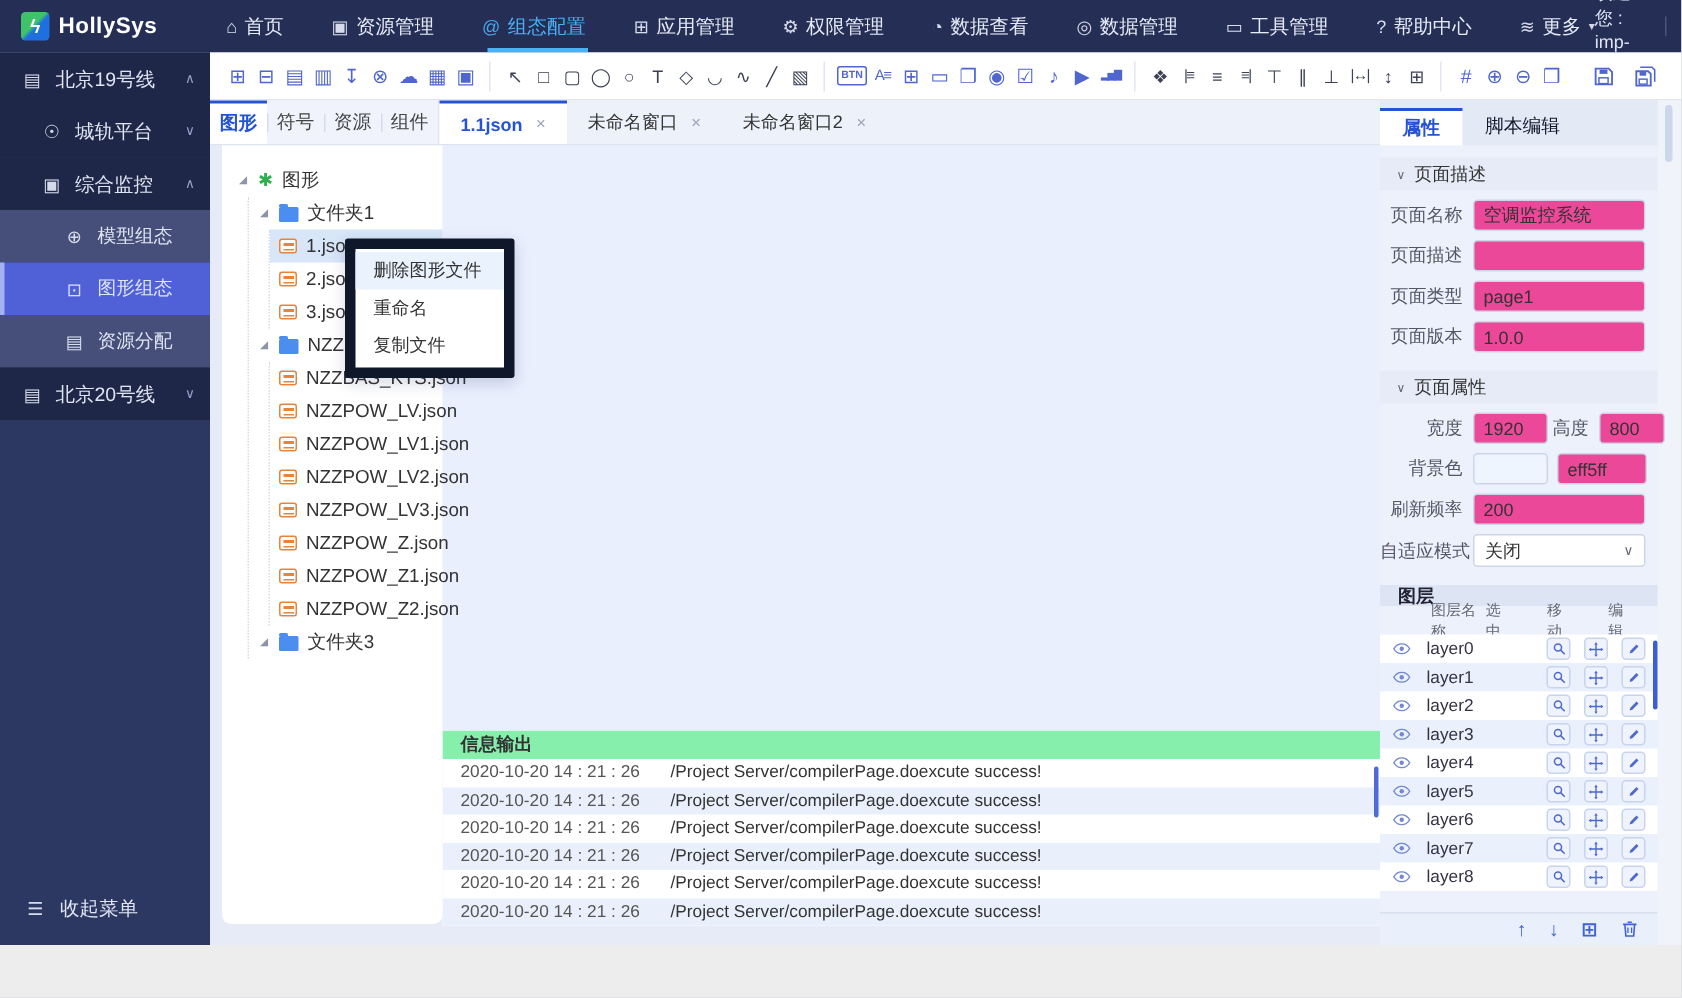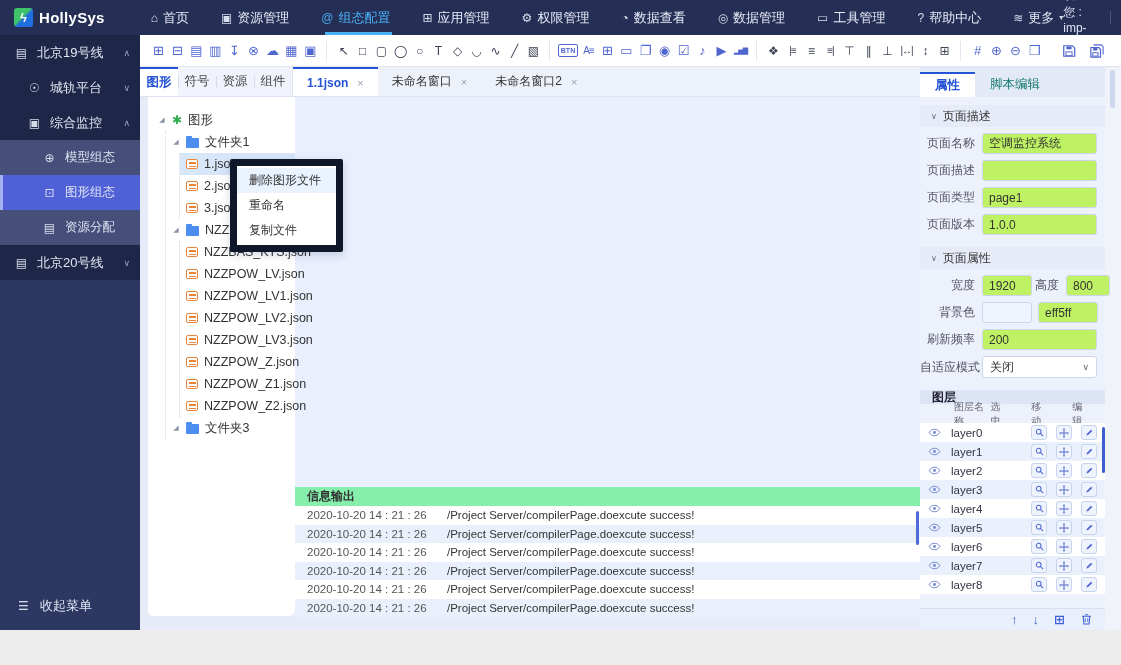--- a/index.html
+++ b/index.html
@@ -94,29 +94,29 @@
   .msg-header{height:19px;background:#86efac;display:flex;align-items:center;padding:0 12px;font-size:12px;font-weight:bold;color:#333;}
   .msg-row{height:18.5px;display:flex;align-items:center;font-size:11.5px;}
   .msg-panel .msg-row:nth-of-type(even){background:#e9f0fc;}
   .msg-time{width:152px;padding-left:12px;color:#555;flex:none;white-space:nowrap;}
   .msg-text{color:#333;white-space:nowrap;}
   .msg-scroll{position:absolute;right:1px;top:24px;width:3px;height:34px;background:#4d6cd9;border-radius:2px;}
 
   
   .right-panel{position:absolute;left:780px;width:185px;top:32px;bottom:0;background:#edf1fb;z-index:4;display:flex;flex-direction:column;}
   .rp-tabs{height:30px;display:flex;background:#e4e9f6;padding-top:5px;flex:none;}
-  .rp-tab{padding:0 15px;display:flex;align-items:center;font-size:12.5px;color:#0f766e;cursor:pointer;}
+  .rp-tab{padding:0 15px;display:flex;align-items:center;font-size:12.5px;color:#0f172a;cursor:pointer;}
   .rp-tabs > .rp-tab:nth-of-type(1){background:#fff;color:#2453d6;font-weight:bold;border-top:2px solid #2453d6;}
   .rp-body{flex:1;display:flex;flex-direction:column;position:relative;padding-top:8px;min-height:0;}
   .rp-sec-h{height:22px;display:flex;align-items:center;gap:6px;padding:0 11px;font-size:12px;color:#333;background:#e6ebf7;flex:none;}
   .rp-chev{font-size:8px;color:#667;}
   .field-row{display:flex;align-items:center;margin-top:6px;flex:none;}
   .f-label{width:62px;text-align:right;font-size:12px;color:#556;padding-right:7px;flex:none;white-space:nowrap;}
   .f-label.small{width:34px;}
-  .f-input{height:21px;background:#bef264;border:1px solid #cdd6e8;border-radius:3px;font-size:12px;color:#333;
+  .f-input{height:21px;background:#ec4899;border:1px solid #cdd6e8;border-radius:3px;font-size:12px;color:#333;
     padding:0 6px;width:115px;outline:none;font-family:inherit;}
   .f-input.w50{width:50px;}
   .f-input.w44{width:44px;}
   .f-input.w60{width:60px;margin-left:6px;}
   .f-swatch{width:50px;height:21px;border:1px solid #cdd6e8;border-radius:3px;background:#eff5ff;}
   .f-select{width:115px;height:22px;background:#fff;border:1px solid #cdd6e8;border-radius:3px;display:flex;
     align-items:center;justify-content:space-between;padding:0 7px;font-size:12px;color:#333;cursor:pointer;}
   .sel-chev{font-size:9px;color:#667;}
   .layers-band{height:14px;background:#dde4f3;display:flex;align-items:center;padding:0 12px;
     font-size:12px;font-weight:bold;color:#223;margin-top:12px;flex:none;}

